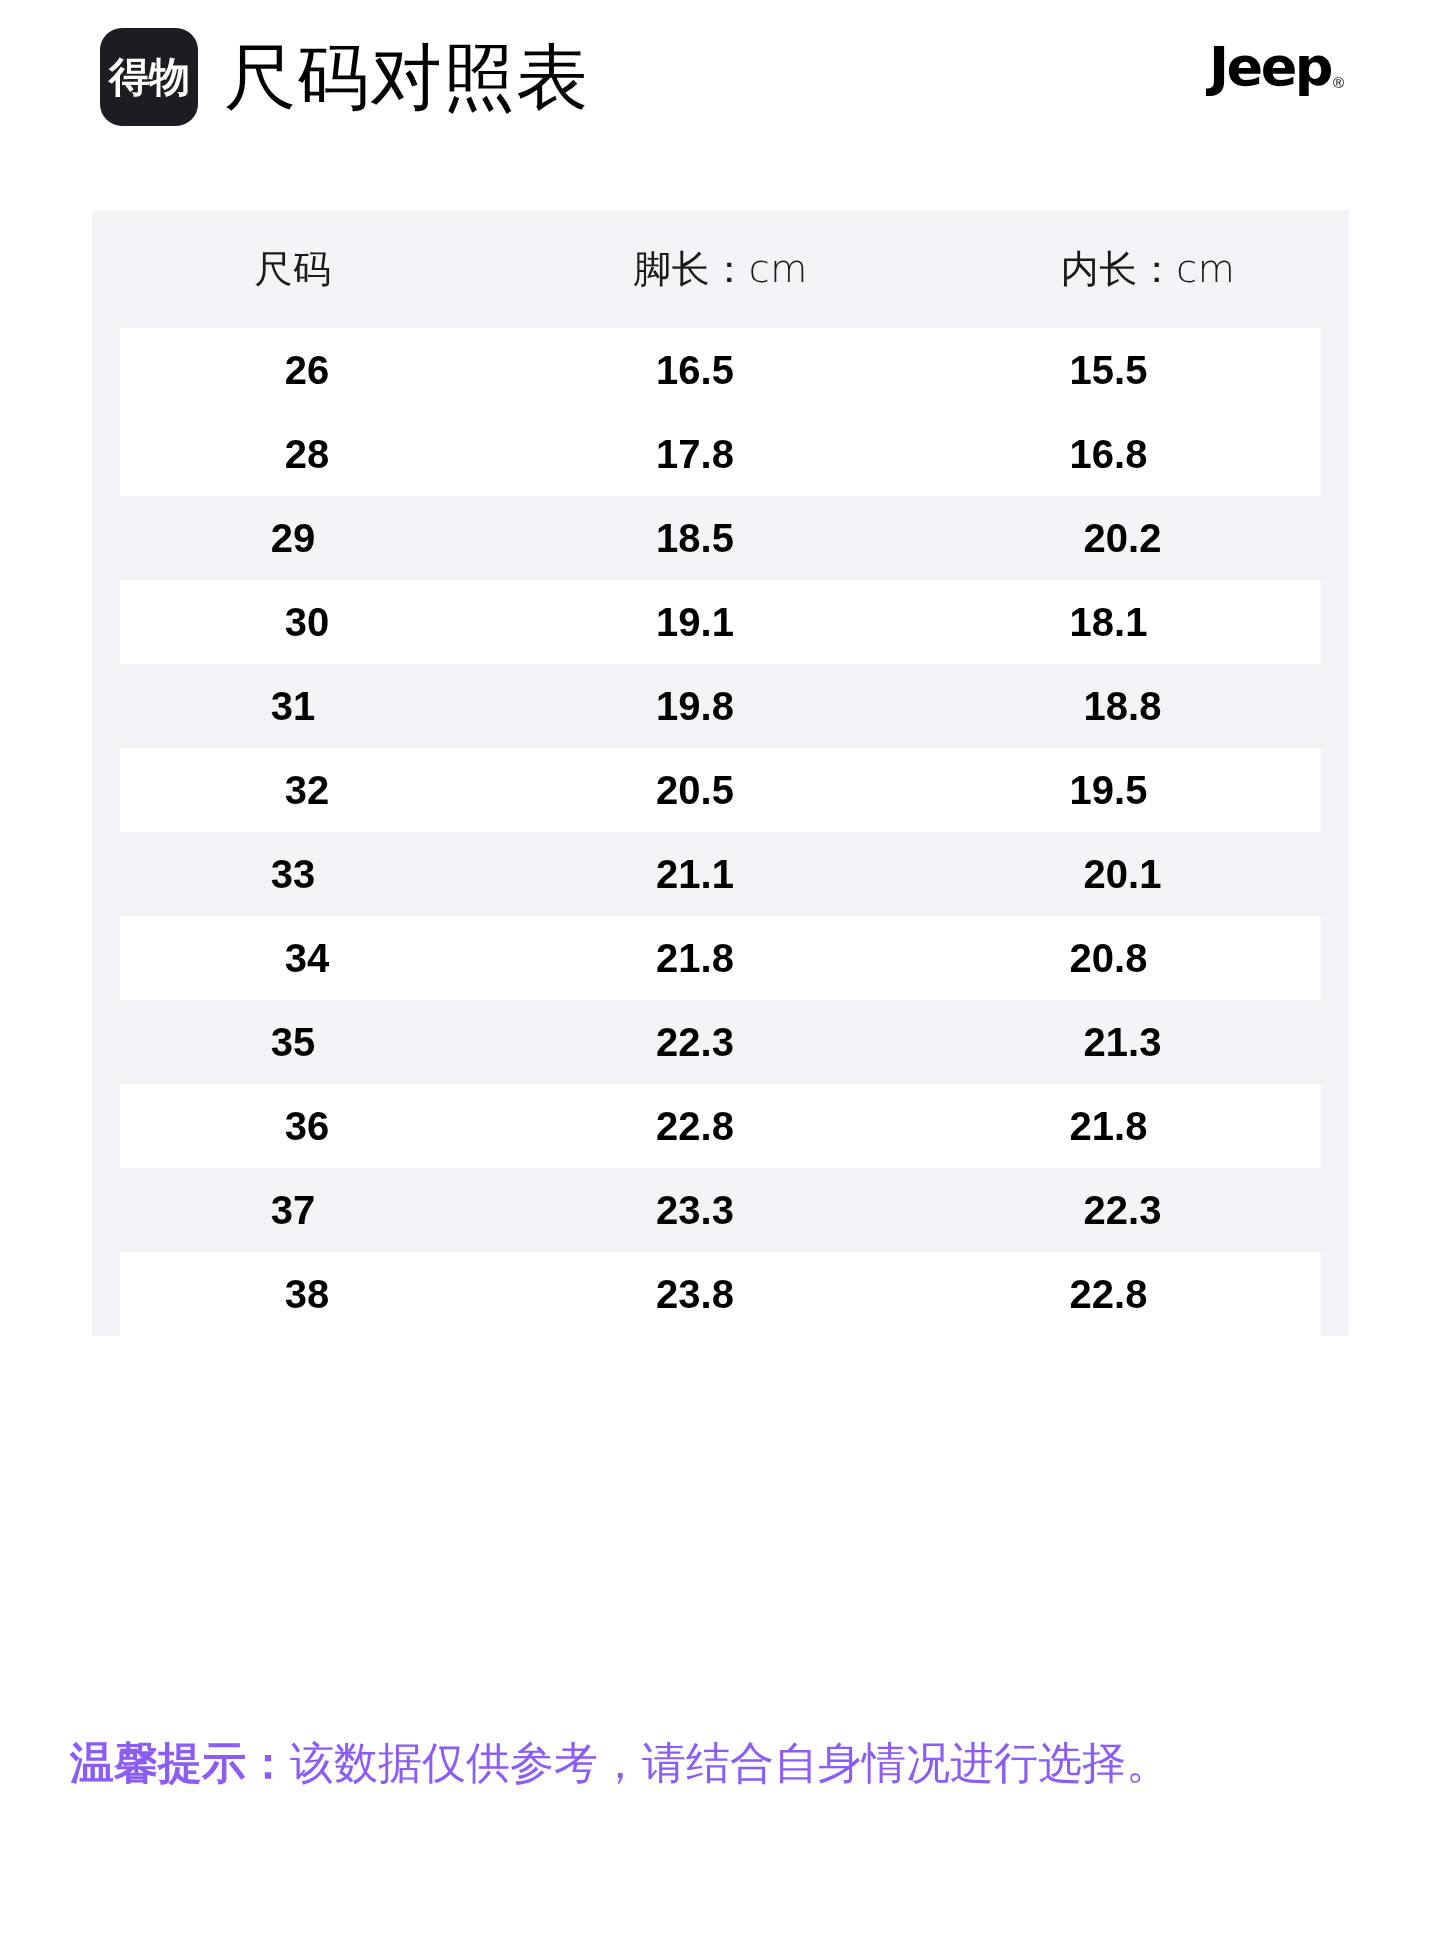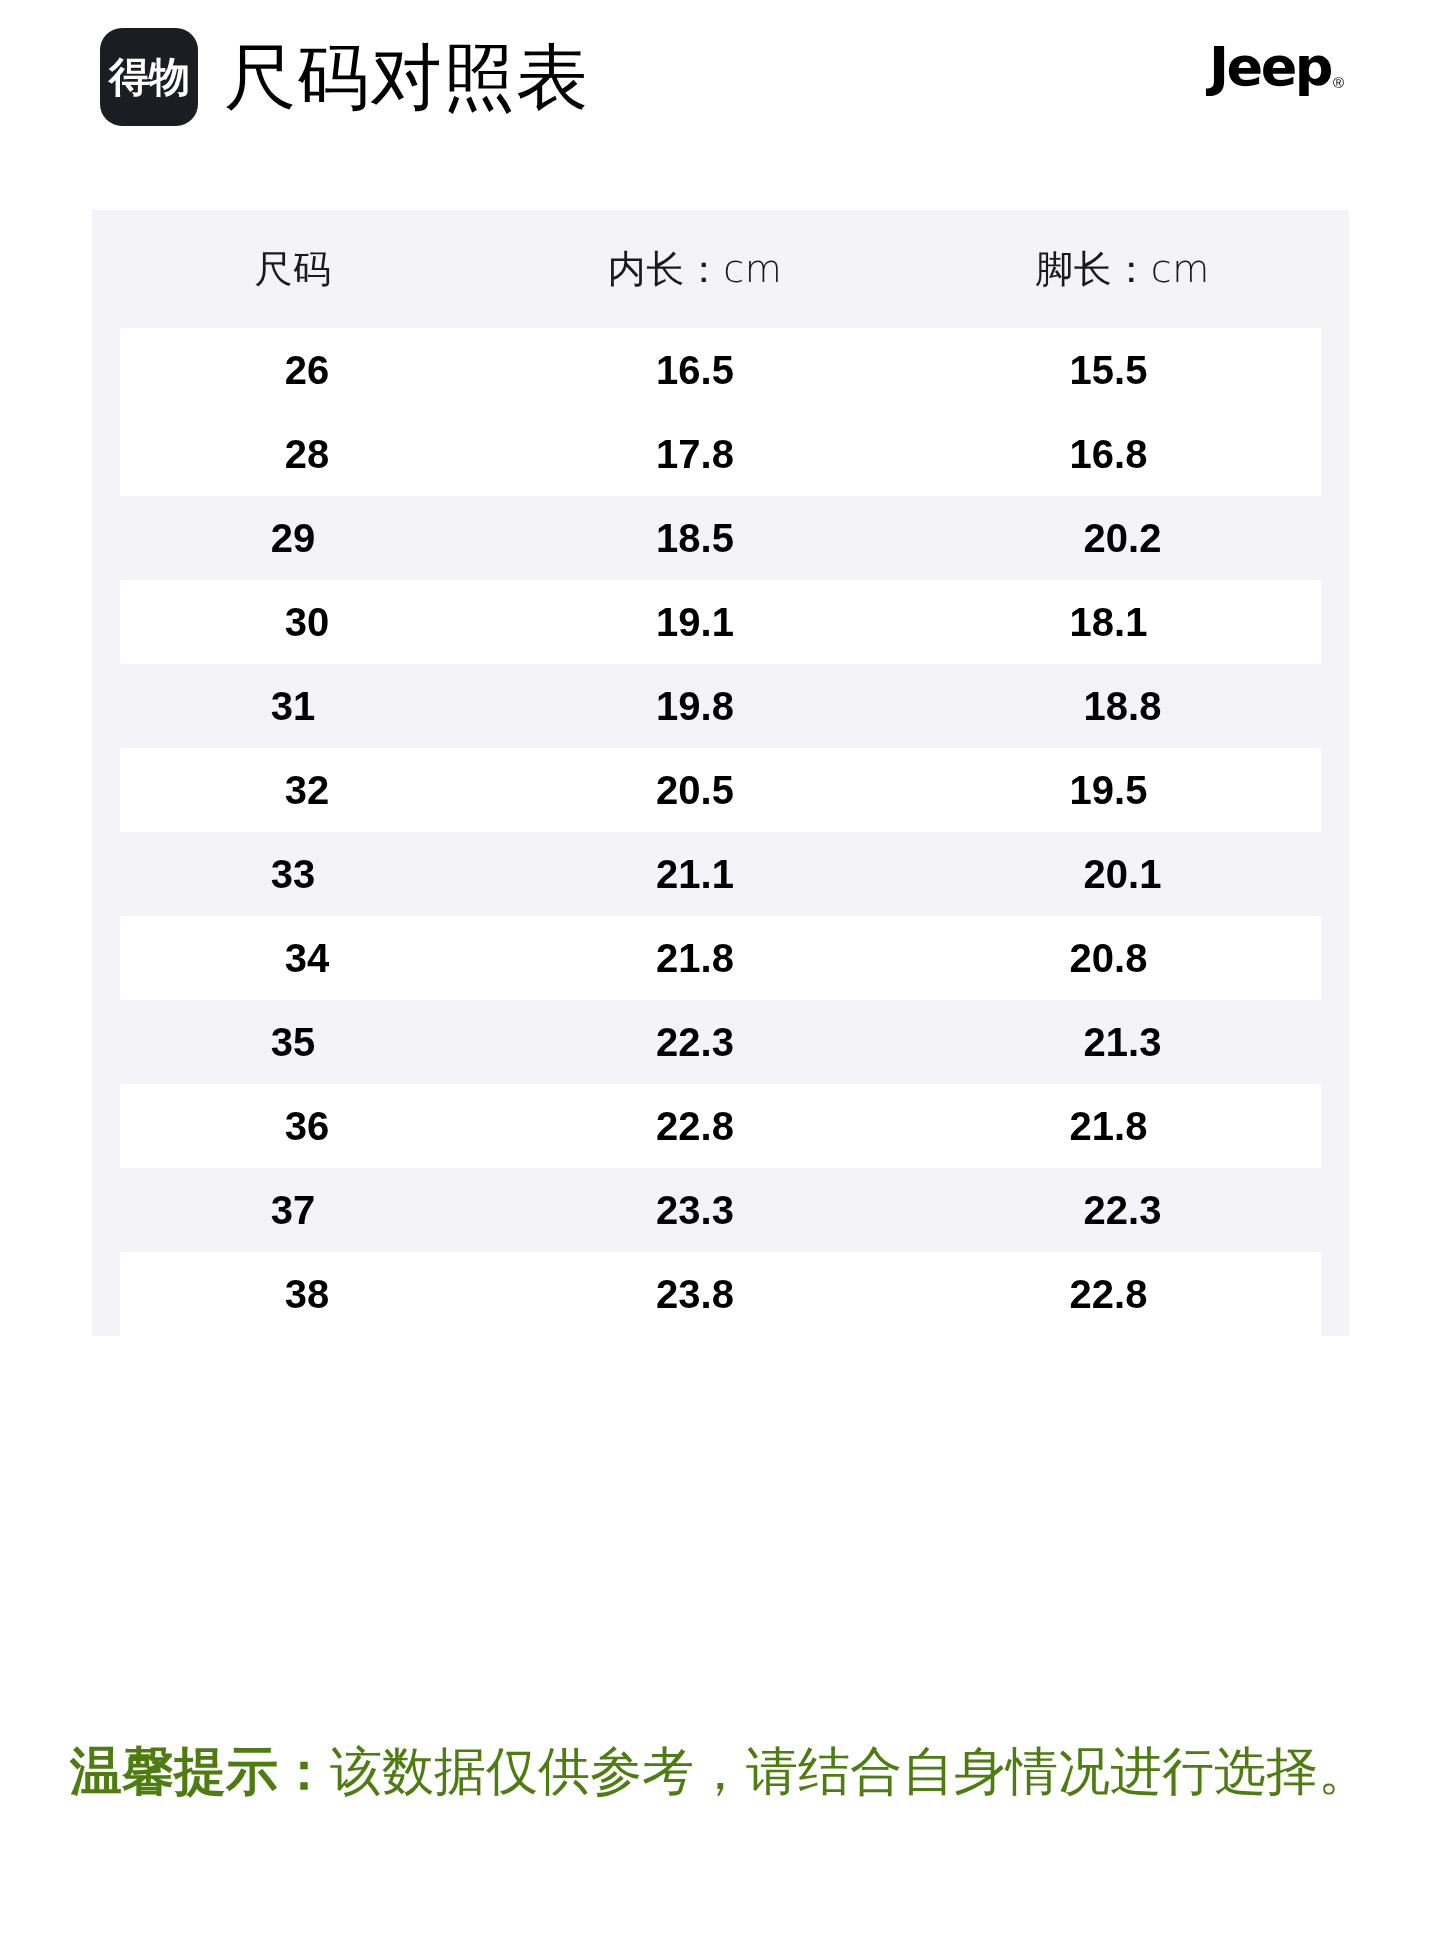--- a/index.html
+++ b/index.html
@@ -146,25 +146,25 @@
     letter-spacing: 0px;
     font-family: "Liberation Sans", "DejaVu Sans", sans-serif;
   }
 
   
   .footer-note {
     position: absolute;
     left: 70px;
     top: 1738px;
     width: 1330px;
-    font-size: 52px;
+    font-size: 44px;
     line-height: 1.3;
-    color: #4d7c0f;
+    color: #8b5cf6;
     white-space: nowrap;
-    font-family: Liberation Serif, serif;
+    font-family: Liberation Mono, monospace;
   }
   .footer-label {
     font-weight: 700;
   }
   .footer-text {
     font-weight: 500;
   }
 </style>
 </head>
 <body>
@@ -185,25 +185,25 @@
 
 </div>
 
 <div class="table-wrap">
   <div class="table" id="table-body">
 
     <div class="row head">
       <div class="cell c1">
         <span class="head-label">尺码</span>
       </div>
+      <div class="cell c3">
+        <span class="head-label">脚长：cm</span>
+      </div>
       <div class="cell c2">
         <span class="head-label">内长：cm</span>
-      </div>
-      <div class="cell c3">
-        <span class="head-label">脚长：cm</span>
       </div>
     </div>
 
   <div class="row data odd">
         <div class="cell c1"><span class="data-value">26</span></div>
         <div class="cell c2"><span class="data-value">16.5</span></div>
         <div class="cell c3"><span class="data-value">15.5</span></div>
       </div>
       <div class="row data odd">
         <div class="cell c1"><span class="data-value">28</span></div>

